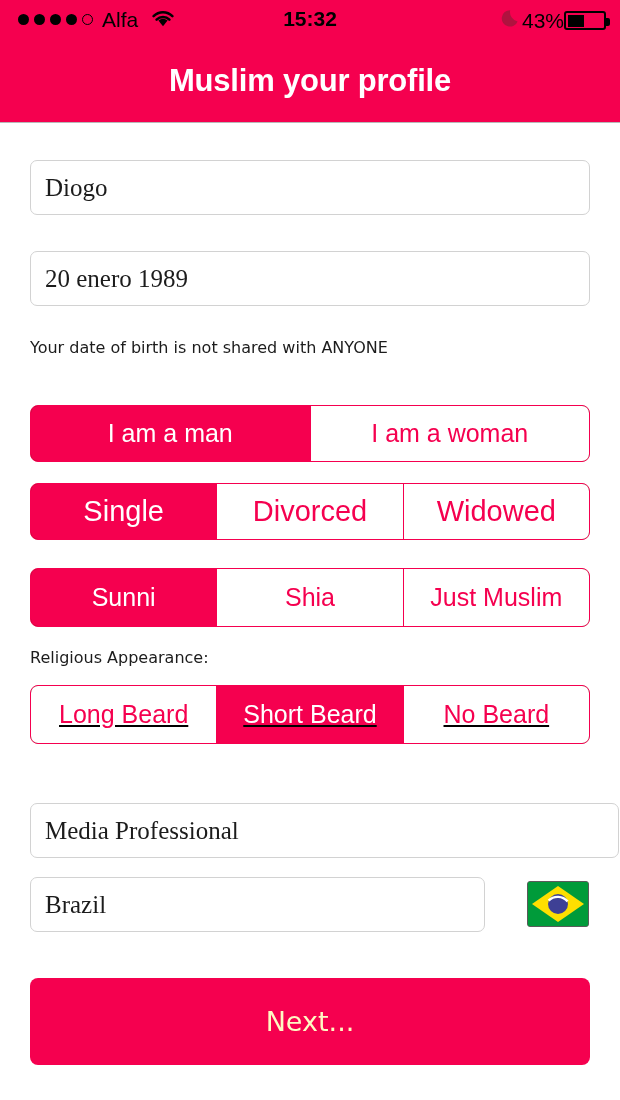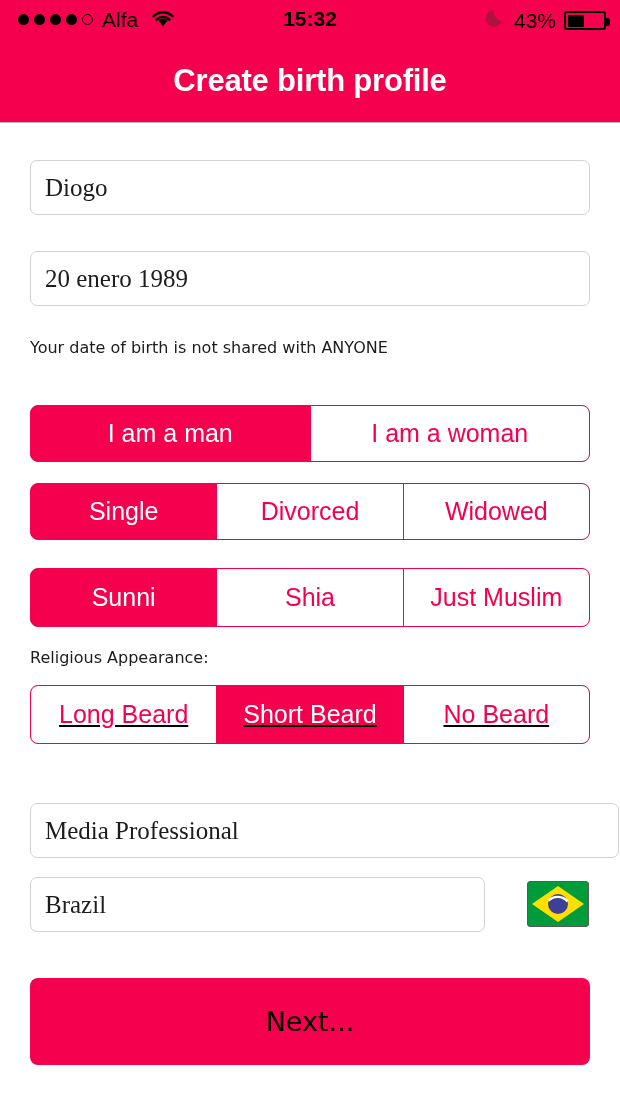--- a/index.html
+++ b/index.html
@@ -32,21 +32,21 @@
     font-size:21px; color:#000; line-height:1; margin-left:3px;
   }
   .wifi { margin-left:6px; display:block; }
   .sb-center {
     position:absolute; left:0; top:7px; width:620px; text-align:center;
     font-family:"Liberation Sans", sans-serif;
     font-weight:bold; font-size:21px; color:#000;
   }
   .sb-right {
     position:absolute; right:14px; top:8px;
-    display:flex; align-items:center; gap:8px;
+    display:flex; align-items:center; 
   }
   .moon { display:block; }
   .batt-pct {
     font-family:"Liberation Sans", sans-serif;
     font-size:21px; color:#000; line-height:1;
   }
   .battery {
     position:relative; width:42px; height:19px;
     border:2px solid #000; border-radius:3px;
   }
@@ -114,41 +114,41 @@
   }
   .seg:last-child { border-right:none; }
   .seg.active { background:#f5004f; color:#ffffff; }
 
   #seg-gender   { top:282px; height:57px; font-size:25px; }
   #seg-marital  { top:360px; height:57px; font-size:25px; }
   #seg-religion { top:445px; height:59px; font-size:25px; }
   #seg-beard    { top:562px; height:59px; font-size:25px;text-decoration:underline; }
 
   #seg-gender .seg { font-size:25px; }
-  #seg-marital .seg { font-size:25px; }
+  #seg-marital .seg { font-size:29px; }
   #seg-religion .seg { font-size:25px; }
   #seg-beard .seg { font-size:25px; }
 
   
   .flag {
     position:absolute; left:527px; top:758px;
     width:62px; height:46px;
     border:1px solid #5a5a5a;
     border-radius:3px;
     overflow:hidden;
     background:#009b3a;
   }
 
   
   .next-btn {
     position:absolute; left:30px; top:855px;
     width:560px; height:87px;
     background:#f5004f;
     border:none; border-radius:8px;
-    color:#000000;
+    color:#fef9c3;
     font-family:"DejaVu Sans", sans-serif;
     font-size:27px;
     display:flex; align-items:center; justify-content:center;
     cursor:pointer;
   }
 </style>
 </head>
 <body>
 
 <div id="screen">
@@ -184,21 +184,21 @@
           </svg>
         </span>
         <span class="batt-pct">43%</span>
         <span class="battery">
           <span class="battery-fill" style="width: 43%;"></span>
         </span>
       </div>
 
     </div>
 
-    <div class="title">Create birth profile</div>
+    <div class="title">Muslim your profile</div>
   </div>
 
   <div class="content">
 
     <div class="textfield" id="field-name" title="Name">Diogo</div>
 
     <div class="textfield" id="field-dob" title="Date of birth">20 enero 1989</div>
 
     <div class="hint">Your date of birth is not shared with ANYONE</div>
 

